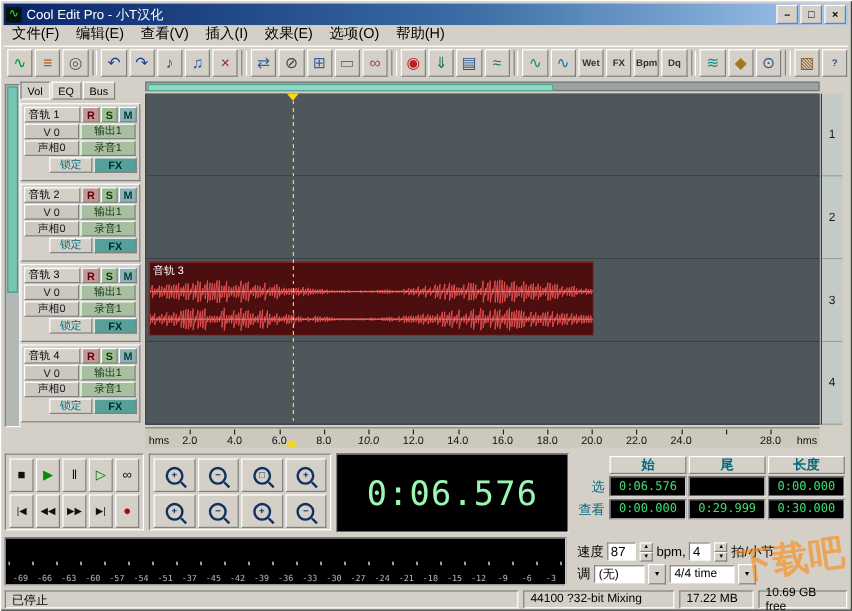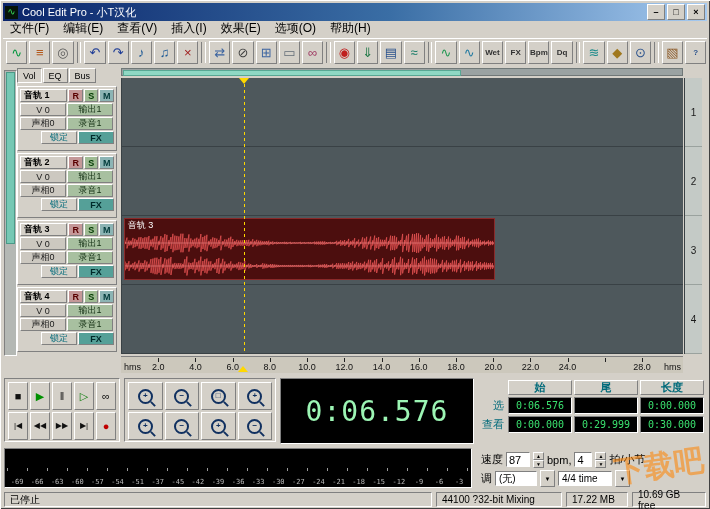--- a/index.html
+++ b/index.html
@@ -34,21 +34,21 @@
 
   
   #tabs{left:17px;top:68px;width:102px;height:14px;display:flex;gap:1px}
   .tab{height:13px;padding:0 5px;font-size:9px;display:flex;align-items:center;background:#d4d0c8}
   #track-controls{left:17px;top:86px;width:102px;height:270px}
   .tblock{position:absolute;left:0;width:100px;height:65px;background:#d4d0c8;padding:2px;box-sizing:border-box;
           border:1px solid;border-color:#ffffff #808080 #808080 #ffffff}
   .trow{display:flex;gap:1px;margin-bottom:1px}
   .mini{height:13px;font-size:9px;display:flex;align-items:center;justify-content:center;
         background:#d4d0c8;border:1px solid;border-color:#ffffff #808080 #808080 #ffffff;box-sizing:border-box}
-  .name{width:49px;justify-content:flex-start;padding-left:3px;font-weight:bold}
+  .name{width:49px;justify-content:flex-start;padding-left:3px;font-weight:normal}
   .rsm{width:15px;font-weight:bold}
   .rarm{background:#c49898;color:#5a0000}
   .solo{background:#a0bc94;color:#003a00}
   .mute{background:#8cb4b4;color:#003a3a}
   .val{width:46px;background:#ccc8c0;color:#1a1a1a}
   .outv{width:46px;background:#a8c0a0;color:#143014}
   .lockb{width:36px;color:#006a7a}
   .fxb{width:36px;background:#55a098;color:#002a2a;font-weight:bold}
 
   
@@ -361,21 +361,21 @@
     <div class="hms" style="right: 2px;">hms</div>
     <div class="tick" style="left: 6.62252%;"></div>
     <div class="tlabel" style="left: 6.62252%;">2.0</div>
     <div class="tick" style="left: 13.245%;"></div>
     <div class="tlabel" style="left: 13.245%;">4.0</div>
     <div class="tick" style="left: 19.8675%;"></div>
     <div class="tlabel" style="left: 19.8675%;">6.0</div>
     <div class="tick" style="left: 26.4901%;"></div>
     <div class="tlabel" style="left: 26.4901%;">8.0</div>
     <div class="tick" style="left: 33.1126%;"></div>
-    <div class="tlabel" style="left: 33.1126%;">10.0</div>
+    <div class="tlabel" style="left: 33.1126%; font-style: italic;">10.0</div>
     <div class="tick" style="left: 39.7351%;"></div>
     <div class="tlabel" style="left: 39.7351%;">12.0</div>
     <div class="tick" style="left: 46.3576%;"></div>
     <div class="tlabel" style="left: 46.3576%;">14.0</div>
     <div class="tick" style="left: 52.9801%;"></div>
     <div class="tlabel" style="left: 52.9801%;">16.0</div>
     <div class="tick" style="left: 59.6026%;"></div>
     <div class="tlabel" style="left: 59.6026%;">18.0</div>
     <div class="tick" style="left: 66.2252%;"></div>
     <div class="tlabel" style="left: 66.2252%;">20.0</div>

